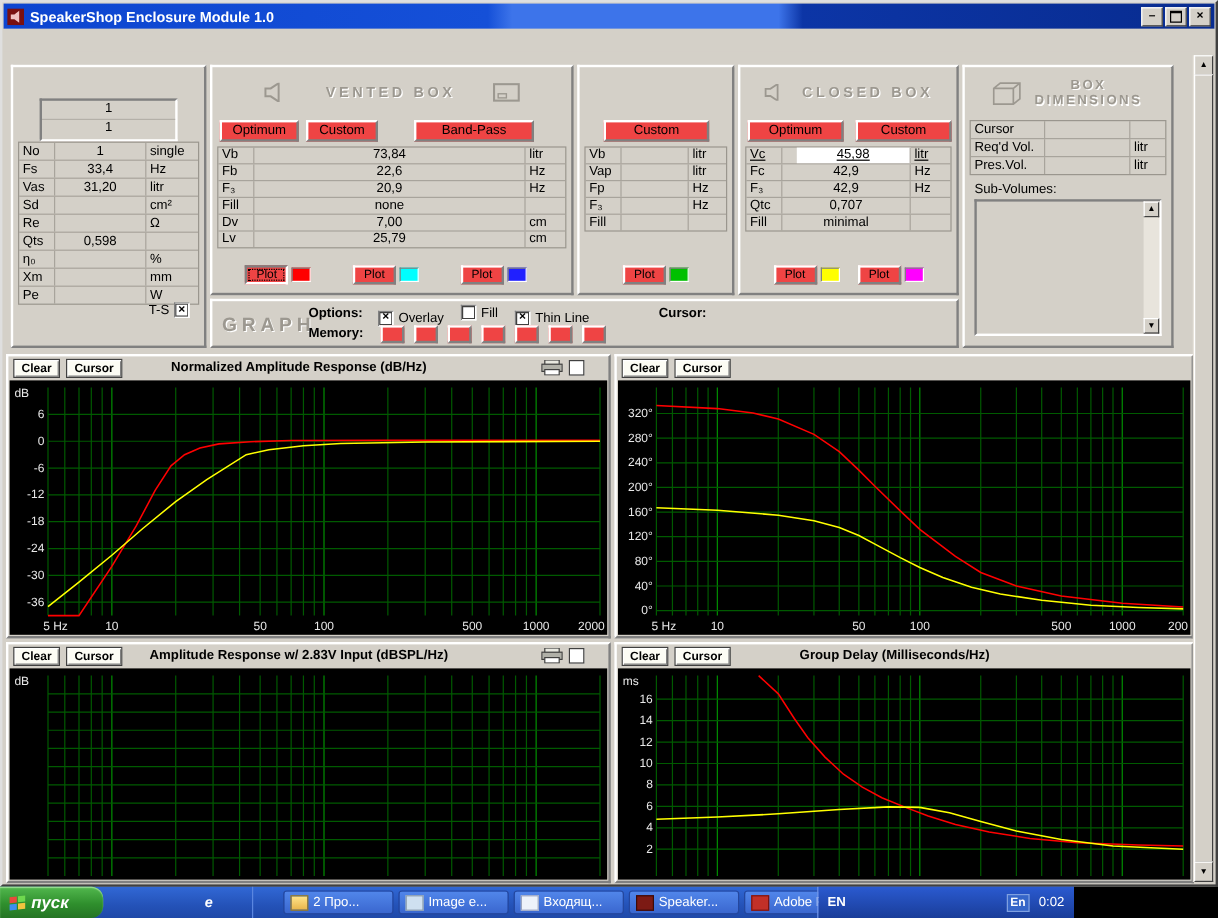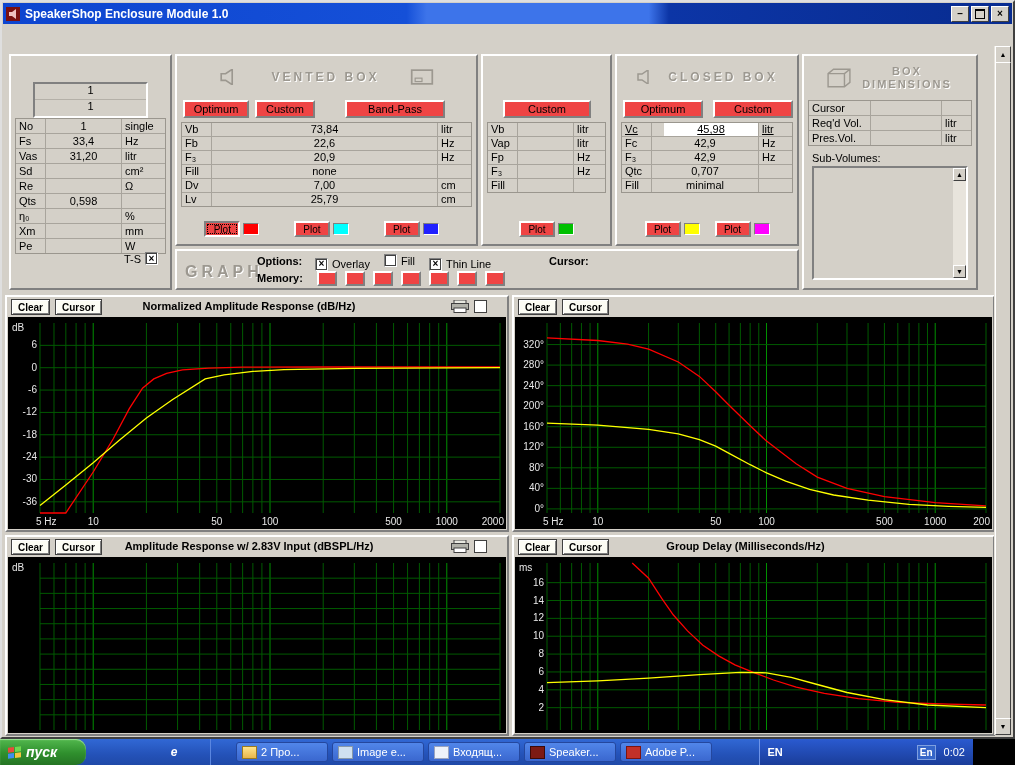--- a/index.html
+++ b/index.html
@@ -49,21 +49,21 @@
     font-family:"Liberation Sans",sans-serif;font-size:10px;font-weight:bold;z-index:2;cursor:default;}
   .gp-title{position:absolute;left:0;right:0;top:3px;text-align:center;font-weight:bold;font-size:11px;pointer-events:none;z-index:1;}
   .gp-icons{position:absolute;right:4px;top:3px;display:flex;align-items:center;gap:5px;z-index:2;}
   .gp-white-box{width:11px;height:11px;background:#fff;border:1px solid #404040;}
   .gp-plot{position:absolute;left:1px;right:1px;top:20px;bottom:1px;background:#000;}
   
   .sb{position:absolute;background:#e8e4dc;}
   .sb-btn{position:absolute;background:#d4d0c8;border:1px solid;border-color:#fff #404040 #404040 #fff;display:flex;align-items:center;justify-content:center;font-size:7px;color:#000;cursor:default;}
   .sb-thumb{position:absolute;background:#d4d0c8;border:1px solid;border-color:#fff #404040 #404040 #fff;}
   
-  #taskbar{position:absolute;left:0;top:739px;width:973px;height:26px;background:linear-gradient(#3168d5,#2452b8 60%,#1f49a8);display:flex;align-items:center;}
+  #taskbar{position:absolute;left:0;top:739px;width:895px;height:26px;background:linear-gradient(#3168d5,#2452b8 60%,#1f49a8);display:flex;align-items:center;}
   #start-btn{position:absolute;left:0;top:0;width:86px;height:26px;border-radius:0 10px 10px 0;
     background:linear-gradient(#52b84e,#2f8f2d 55%,#257424);color:#fff;font-weight:bold;font-style:italic;font-size:14px;
     display:flex;align-items:center;gap:5px;padding-left:8px;box-sizing:border-box;box-shadow:inset 0 1px 1px #9fe09a;cursor:default;}
   .flag{display:inline-grid;grid-template-columns:6px 6px;grid-gap:1px;transform:skewY(-6deg);}
   .flag i{width:6px;height:5px;display:block;}
   .f1{background:#e8493c;} .f2{background:#6fd84f;} .f3{background:#3e8ef0;} .f4{background:#f3c43f;}
   #quick-launch{position:absolute;left:94px;top:0;height:26px;display:flex;align-items:center;gap:6px;padding:0 6px;border-right:1px solid #5a86e0;}
   .ql-ico{width:16px;height:16px;border-radius:3px;display:inline-flex;align-items:center;justify-content:center;color:#fff;font-weight:bold;font-size:12px;font-style:italic;cursor:default;}
   #task-area{position:absolute;left:236px;top:3px;display:flex;gap:4px;}
   .task-btn{width:92px;height:20px;border-radius:3px;background:linear-gradient(#5186ea,#3a67cf);border:1px solid #24479e;color:#fff;

